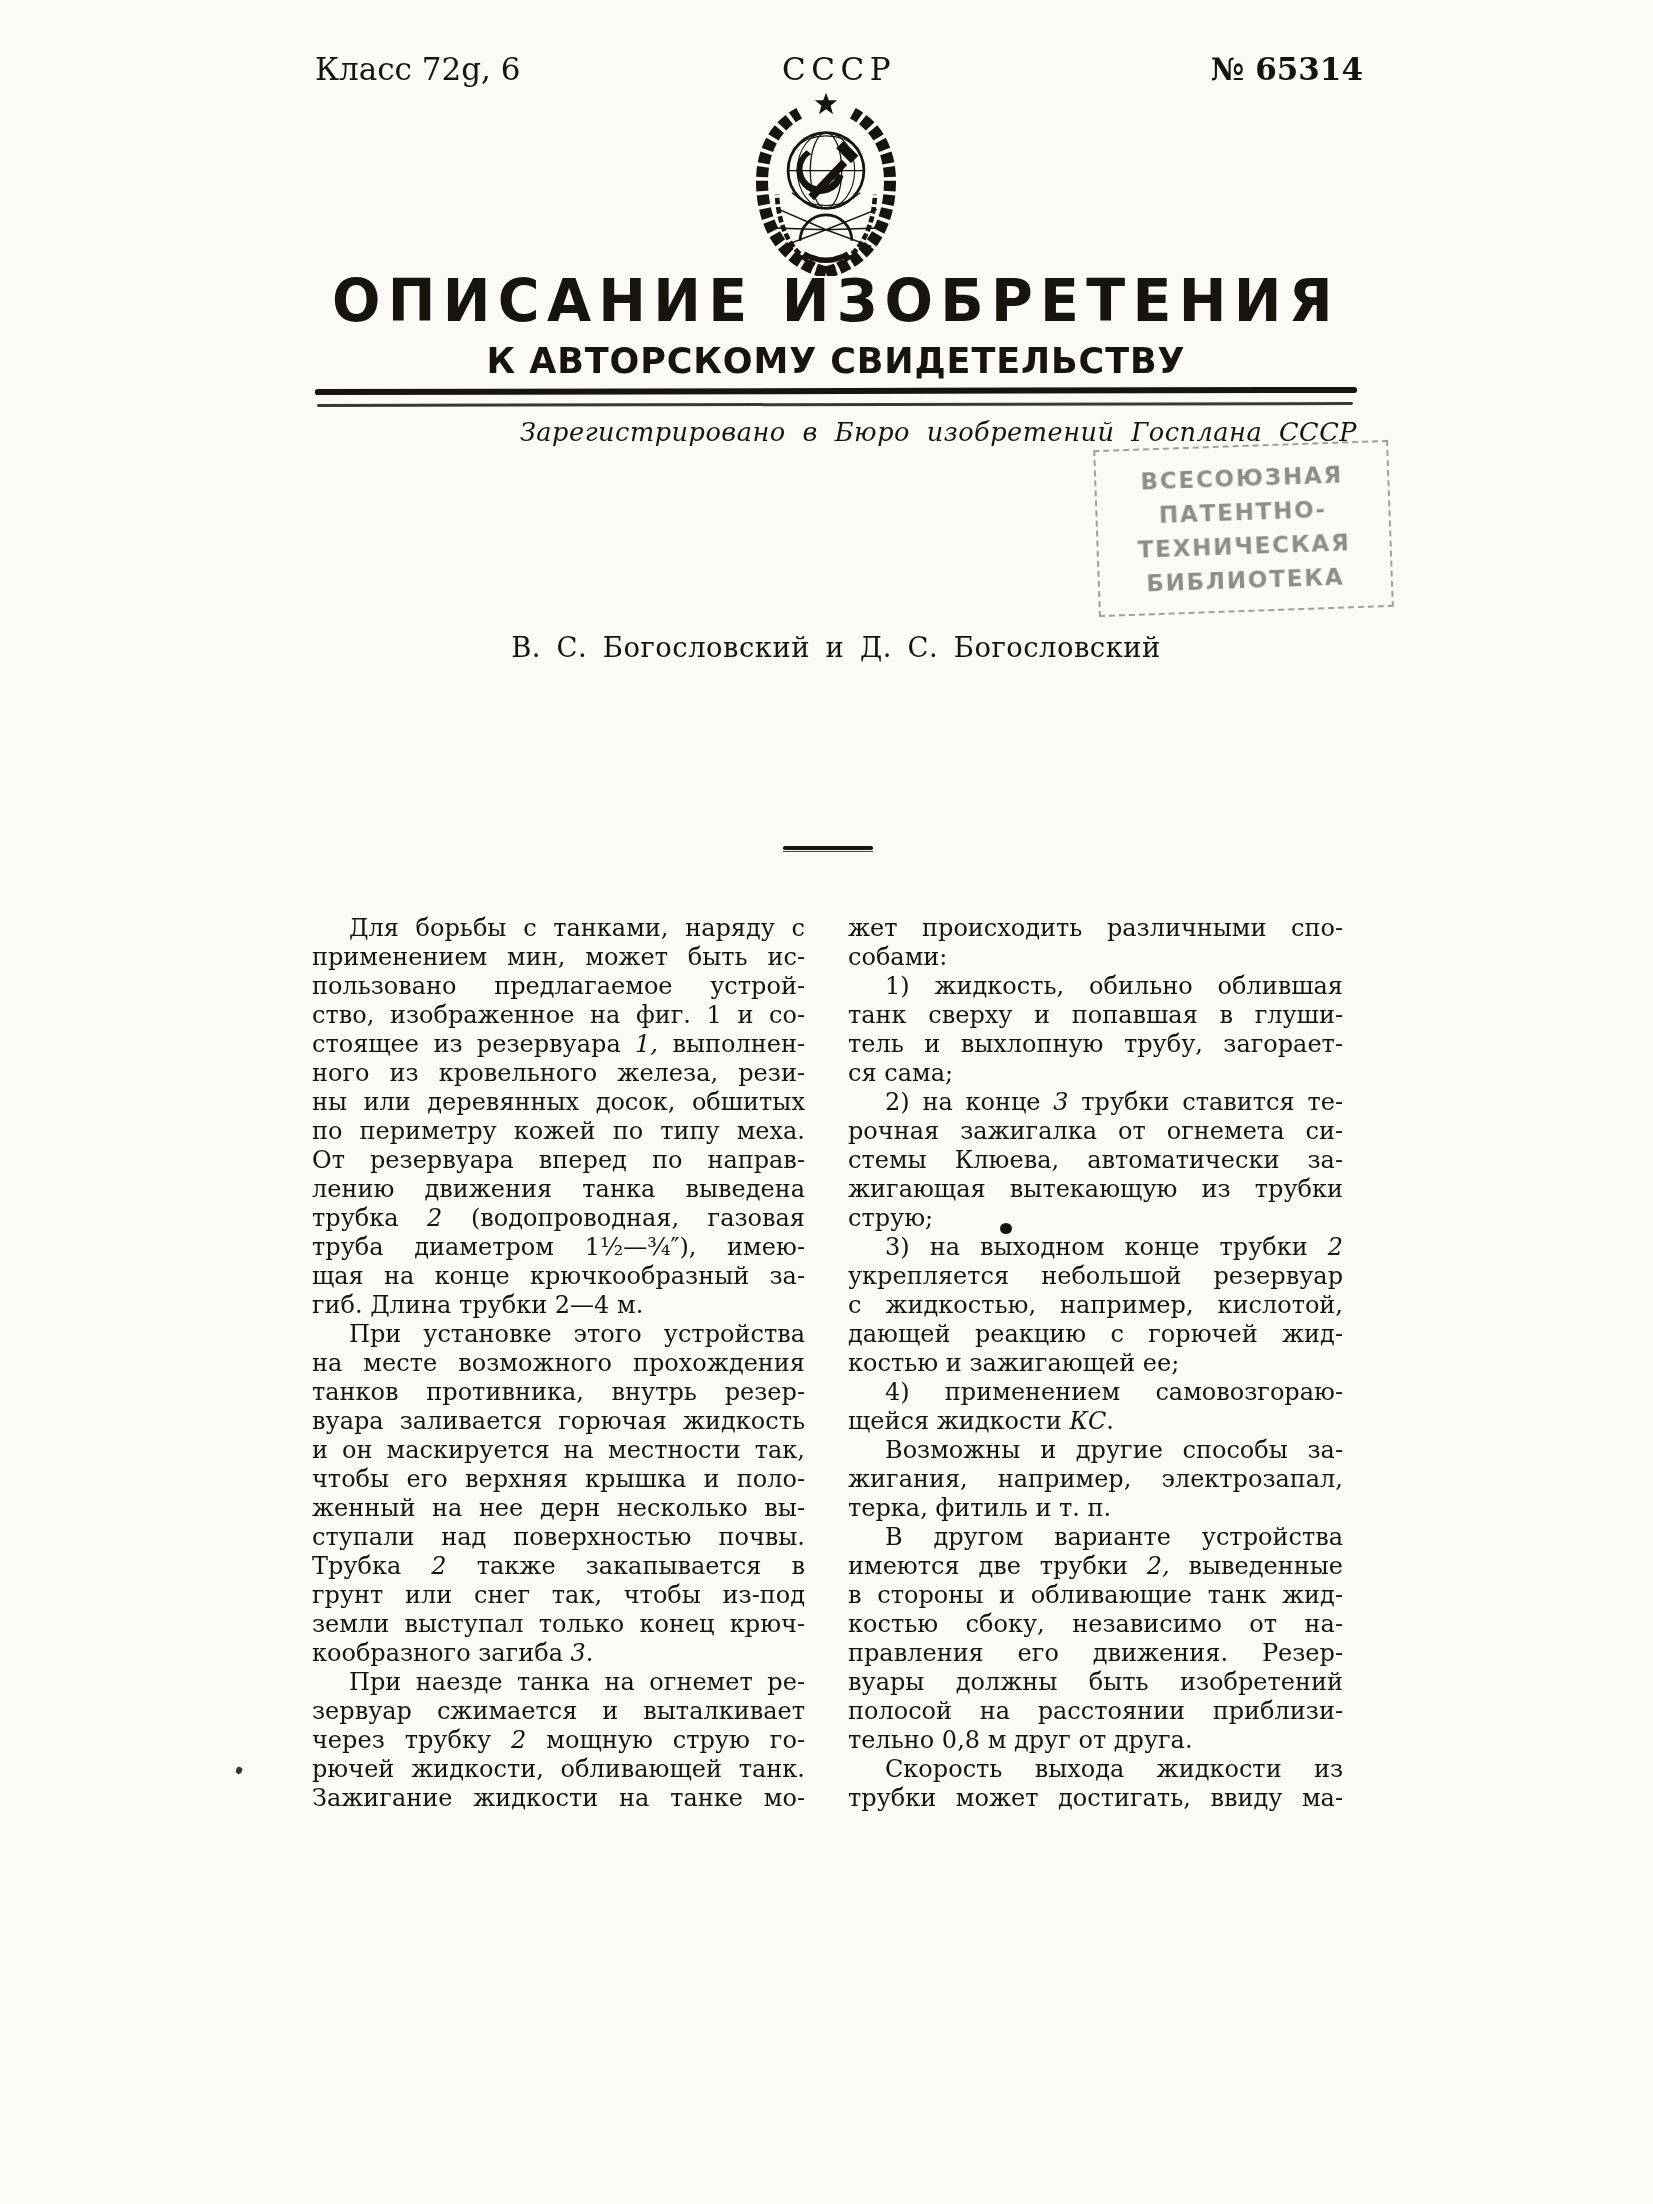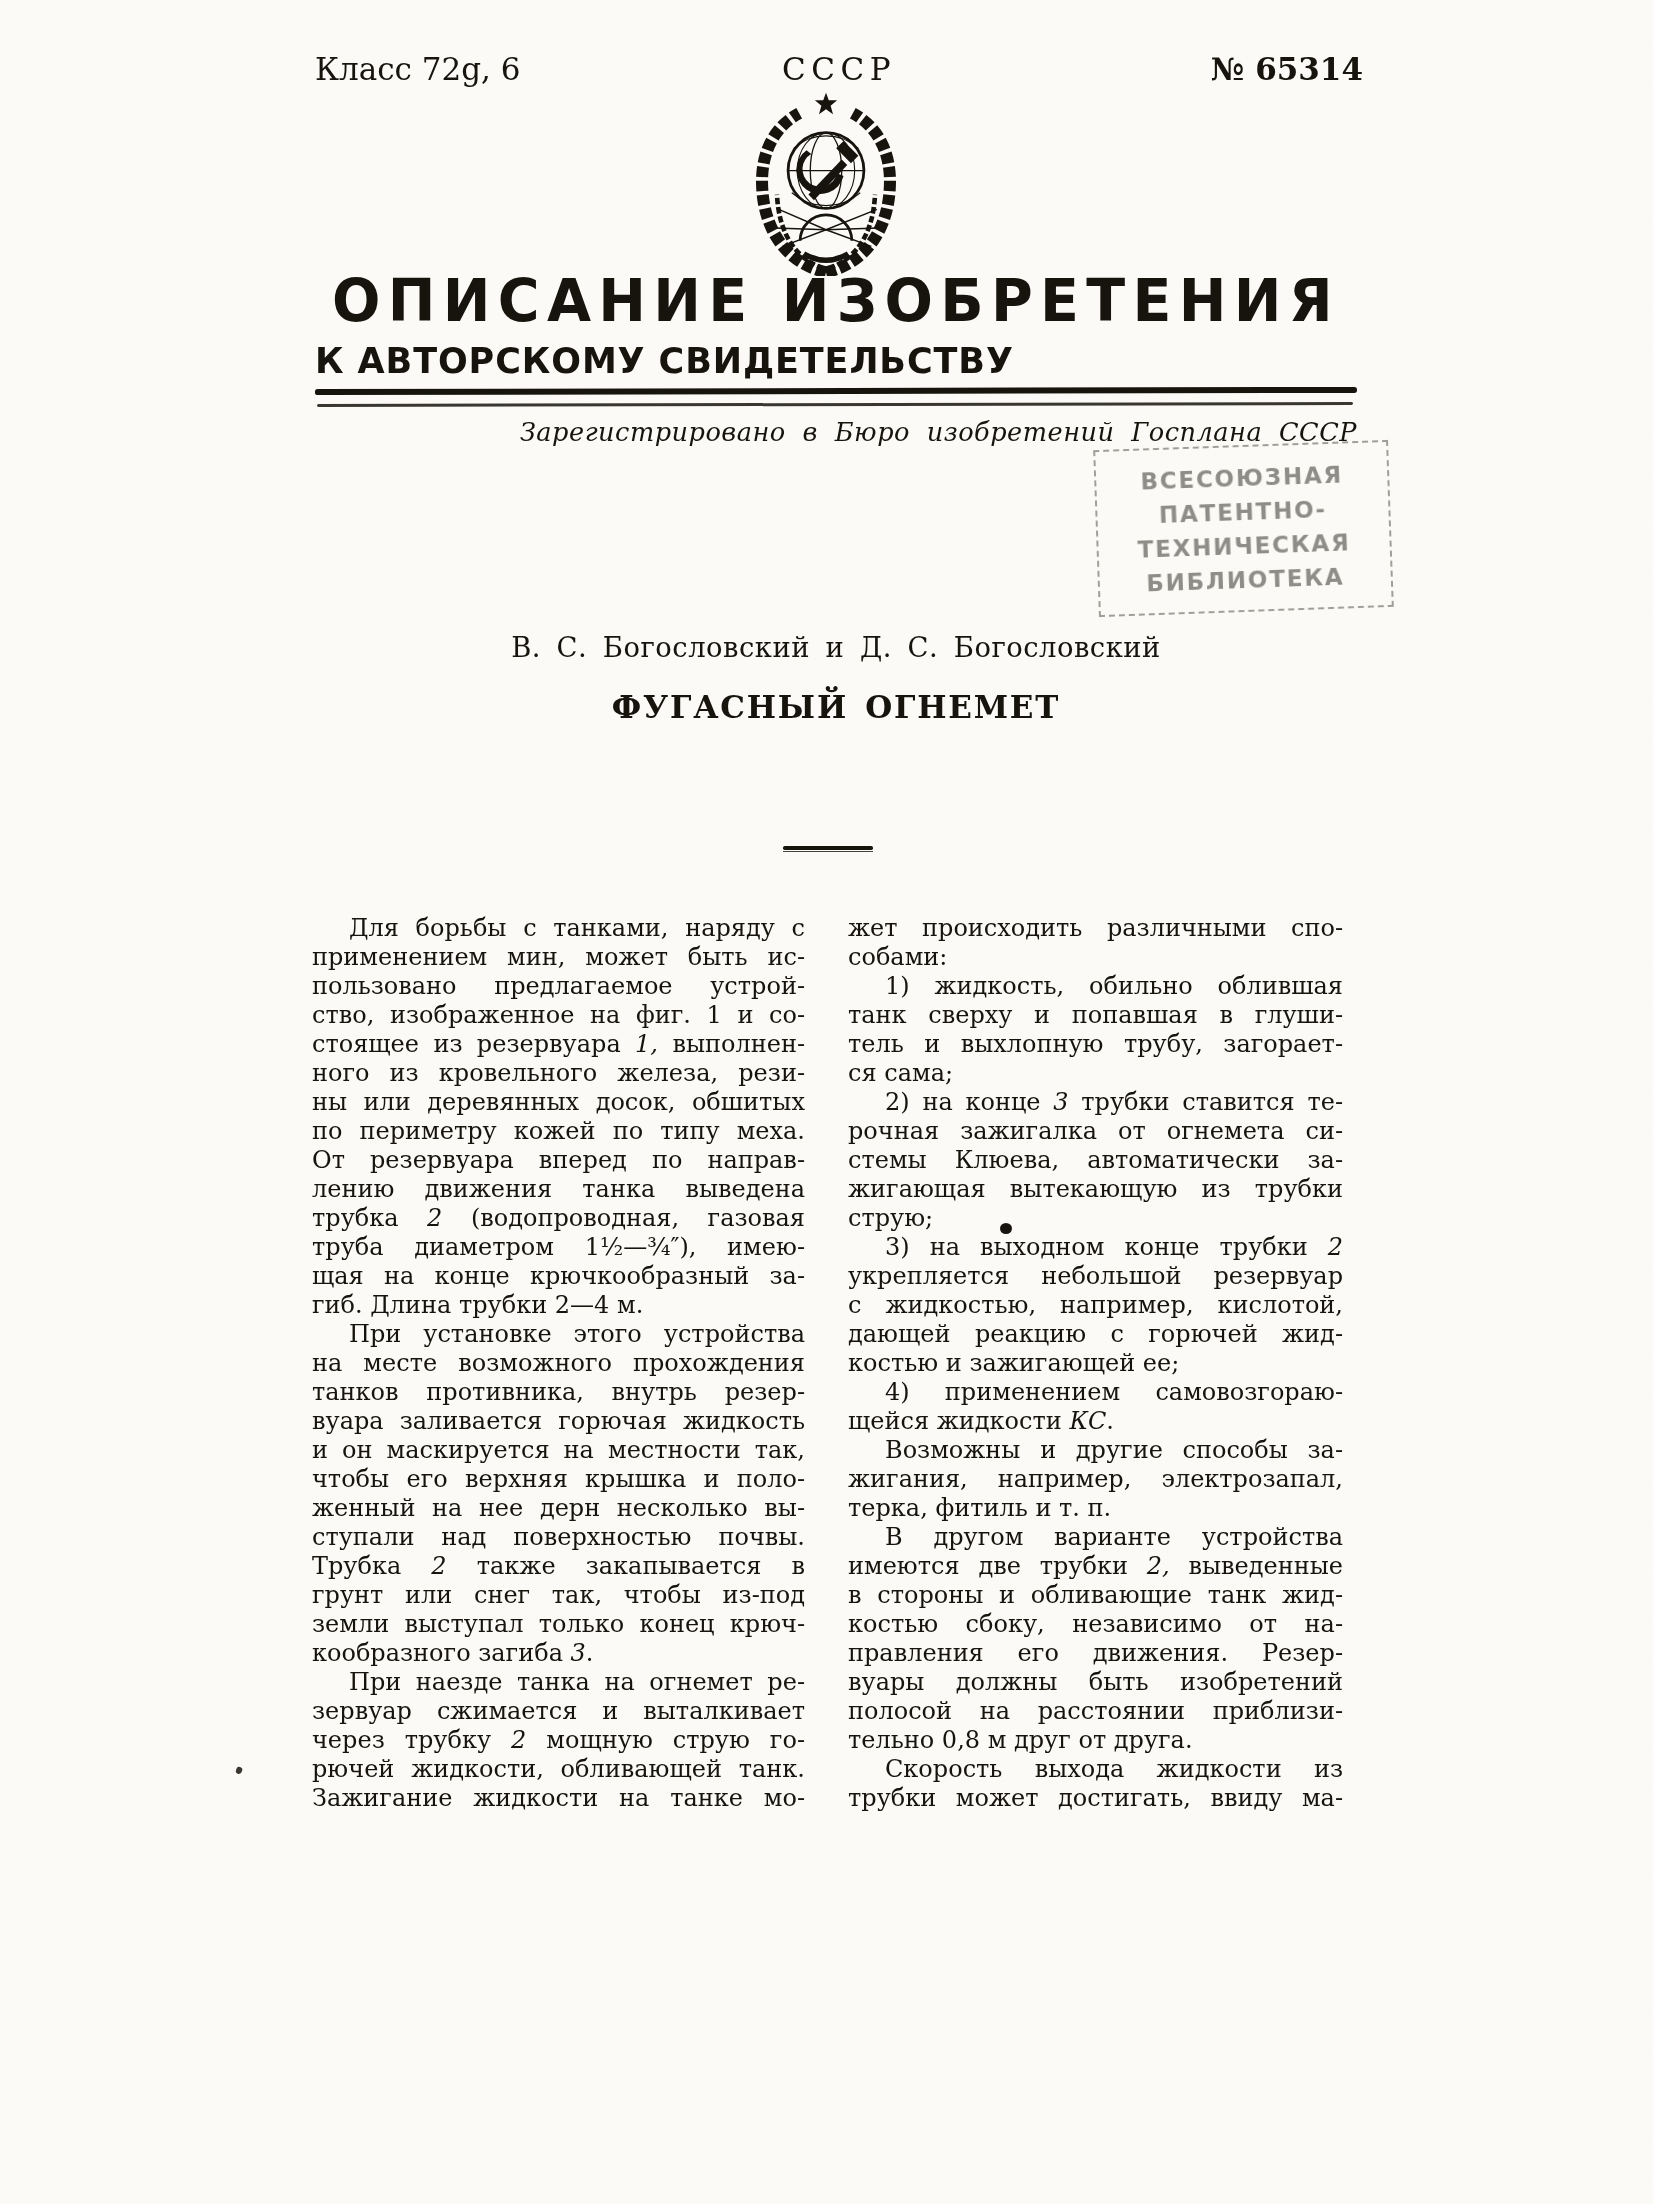--- a/index.html
+++ b/index.html
@@ -28,21 +28,21 @@
   .emblem{position:absolute;left:751px;top:91px;width:150px;height:185px;}
   
   .mast1{
     position:absolute;top:272px;left:315px;width:1042px;
     text-align:center;font-family:"DejaVu Sans",sans-serif;font-weight:bold;
     font-size:57px;line-height:1;letter-spacing:7.3px;white-space:nowrap;
     transform:scale(1.0,1.04);
   }
   .mast2{
     position:absolute;top:344px;left:315px;width:1042px;
-    font-family:"DejaVu Sans",sans-serif;font-weight:bold;
+    text-align:center;font-family:"DejaVu Sans",sans-serif;font-weight:bold;
     font-size:35px;line-height:1;letter-spacing:0.9px;white-space:nowrap;
   }
   .rule-thick{position:absolute;top:388px;left:315px;width:1042px;height:6.4px;background:var(--ink);border-radius:2.7px;transform:rotate(-.12deg);}
   .rule-thin{position:absolute;top:403px;left:317px;width:1036px;height:2.7px;background:var(--ink);opacity:.85;border-radius:1.8px;transform:rotate(-.1deg);}
   .registered{
     position:absolute;top:417px;left:315px;width:1042px;
     text-align:right;font-style:italic;font-size:25.6px;word-spacing:8.2px;letter-spacing:0.5px;
   }
   
   .stamp{
@@ -131,21 +131,20 @@
   <div class="registered">Зарегистрировано в Бюро изобретений Госплана СССР</div>
 
   <div class="stamp">
       <div class="bl">ВСЕСОЮЗНАЯ</div>
       <div class="bl">ПАТЕНТНО-</div>
       <div class="bl">ТЕХНИЧЕСКАЯ</div>
       <div class="bl">БИБЛИОТЕКА</div>
     </div>
 
   <div class="authors">В. С. Богословский и Д. С. Богословский</div>
-  <div class="invtitle">ФУГАСНЫЙ ОГНЕМЕТ</div>
   <div class="minirule">
       <div class="a"></div>
       <div class="b"></div>
     </div>
 
   <div class="col col-left">
       <div class="bl ind">Для борьбы с танками, наряду с</div>
       <div class="bl">применением мин, может быть ис-</div>
       <div class="bl">пользовано предлагаемое устрой-</div>
       <div class="bl">ство, изображенное на фиг. 1 и со-</div>

